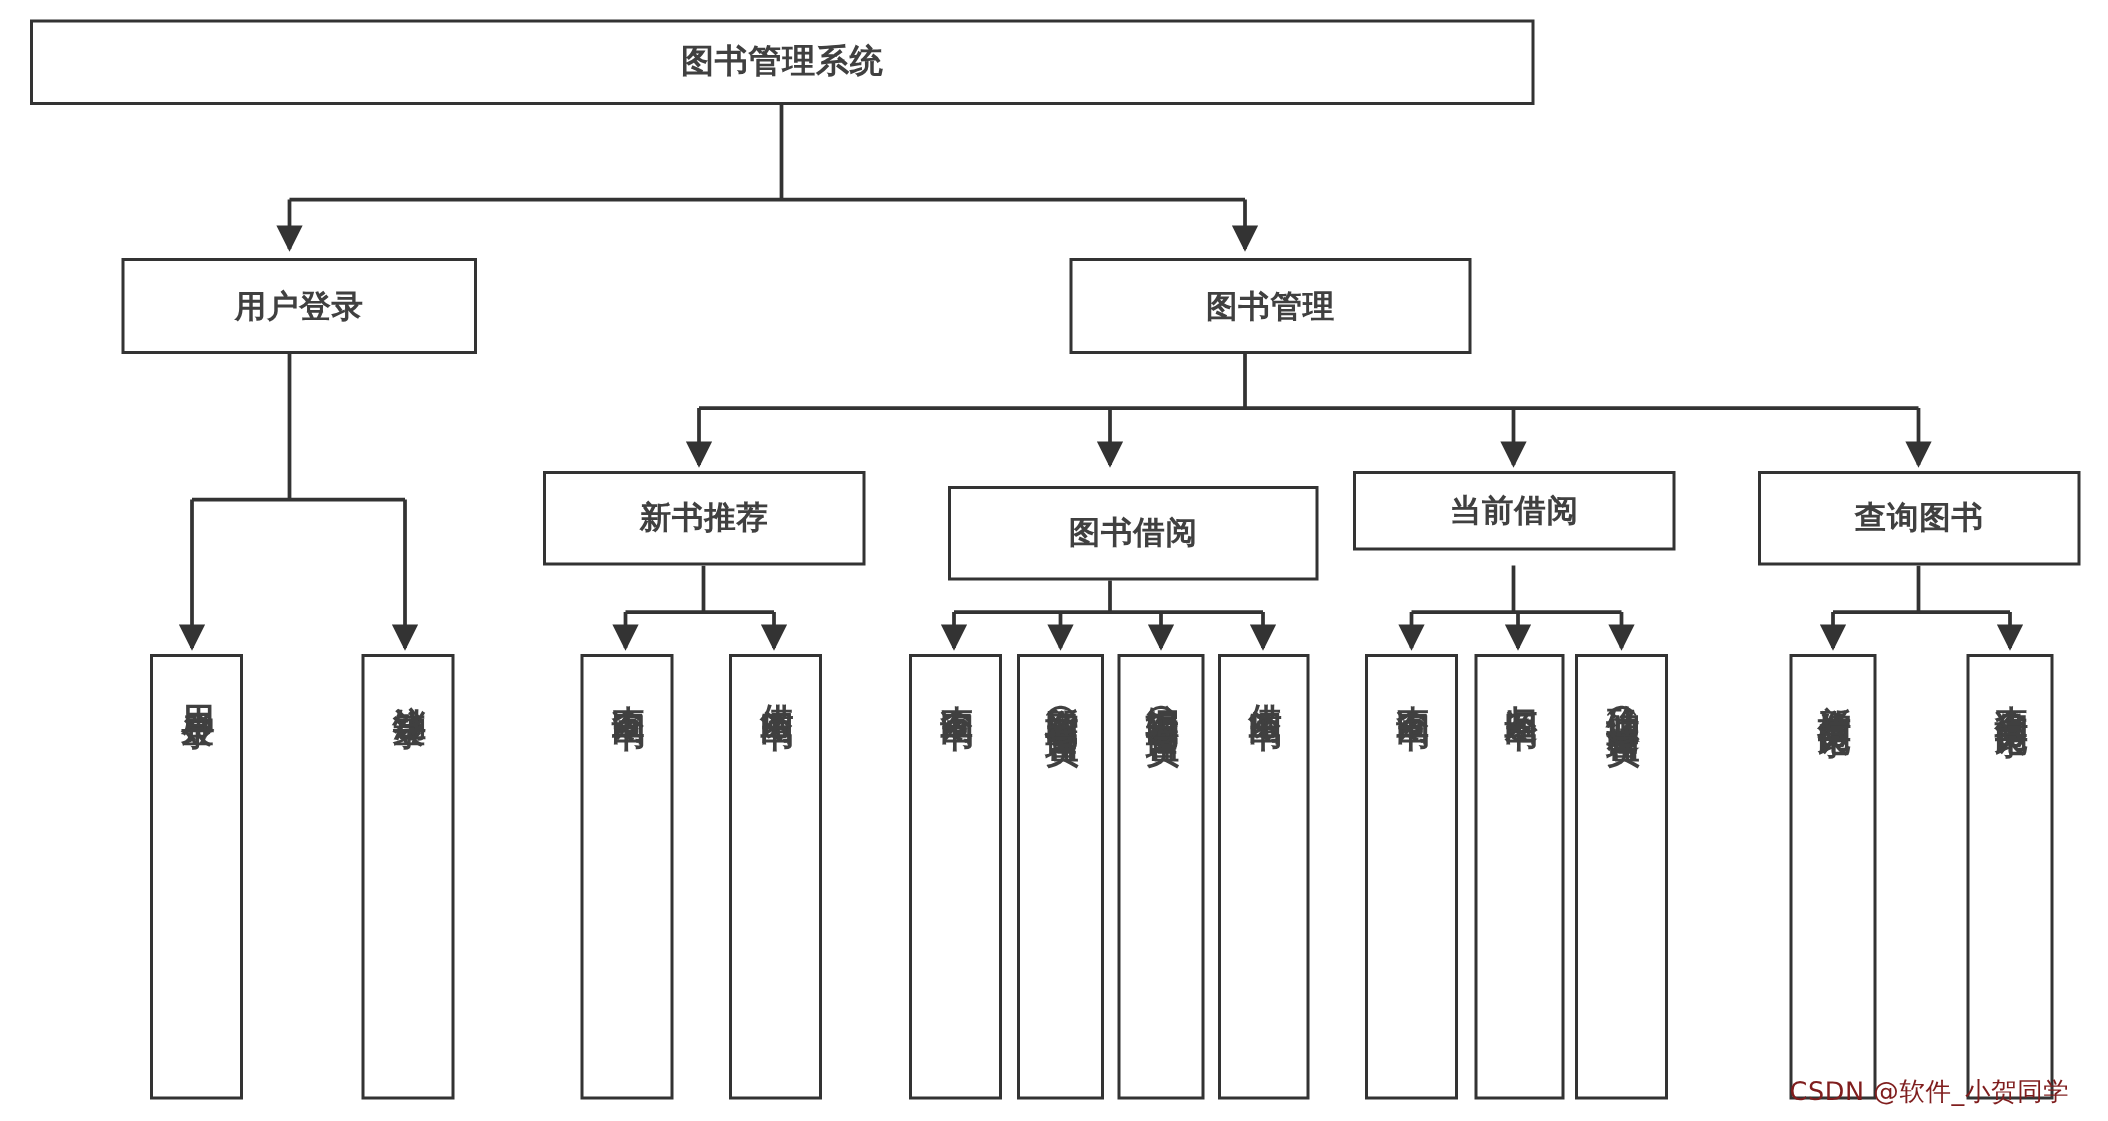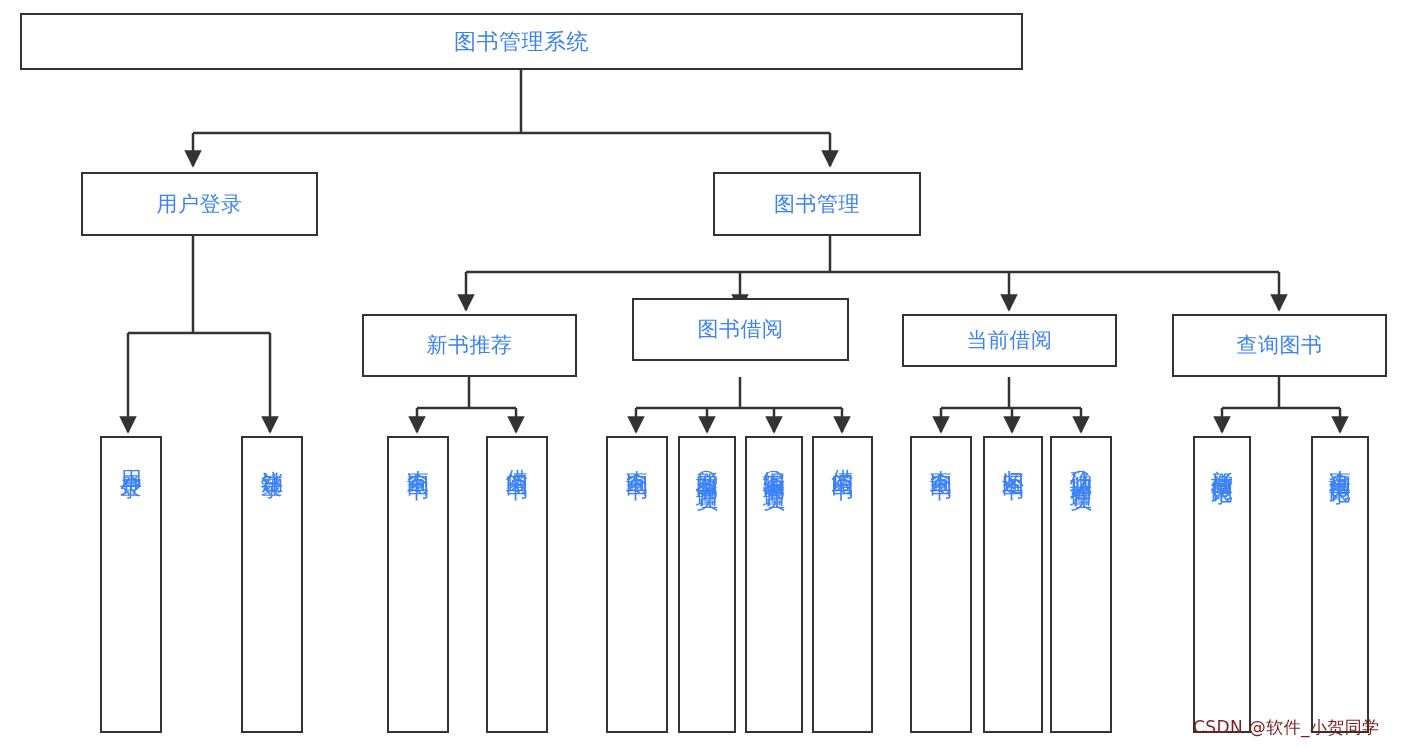--- a/index.html
+++ b/index.html
@@ -29,24 +29,25 @@
     position: absolute;
     box-sizing: border-box;
     border: 2.5px solid #333333;
     background: #ffffff;
     display: flex;
     align-items: center;
     justify-content: center;
     z-index: 3;
   }
   .node .lbl {
-    color: #3b82f6;
+    color: #404040;
     line-height: 1.08;
     letter-spacing: 0.5px;
     white-space: nowrap;
+    font-weight: bold;
   }
   .node.root .lbl  { font-size: 22px; }
   .node.lvl2 .lbl  { font-size: 21px; }
   .node.lvl3 .lbl  { font-size: 21px; }
   .node.leaf {
     align-items: flex-start;
     padding-top: 14px;
   }
   .node.leaf .lbl {
     writing-mode: vertical-rl;
@@ -119,28 +120,28 @@
     </g>
   </svg>
 
   <div class="node root" style="left:20px; top:13px; width:1003px; height:57px;">
     <span class="lbl">图书管理系统</span>
   </div>
 
   <div class="node lvl2" style="left:81px; top:172px; width:237px; height:64px;">
     <span class="lbl">用户登录</span>
   </div>
-  <div class="node lvl2" style="left:713px; top:172px; width:208px; height:64px;">
+  <div class="node lvl2" style="left:713px; top:172px; width:268px; height:64px;">
     <span class="lbl">图书管理</span>
   </div>
 
   <div class="node lvl3" style="left:362px; top:314px; width:215px; height:63px;">
     <span class="lbl">新书推荐</span>
   </div>
-  <div class="node lvl3" style="left:632px; top:298px; width:217px; height:63px;">
+  <div class="node lvl3" style="left:632px; top:324px; width:247px; height:63px;">
     <span class="lbl">图书借阅</span>
   </div>
   <div class="node lvl3" style="left:902px; top:314px; width:215px; height:53px;">
     <span class="lbl">当前借阅</span>
   </div>
   <div class="node lvl3" style="left:1172px; top:314px; width:215px; height:63px;">
     <span class="lbl">查询图书</span>
   </div>
 
   <div class="node leaf" style="left:100px; top:436px; width:62px; height:297px;">

